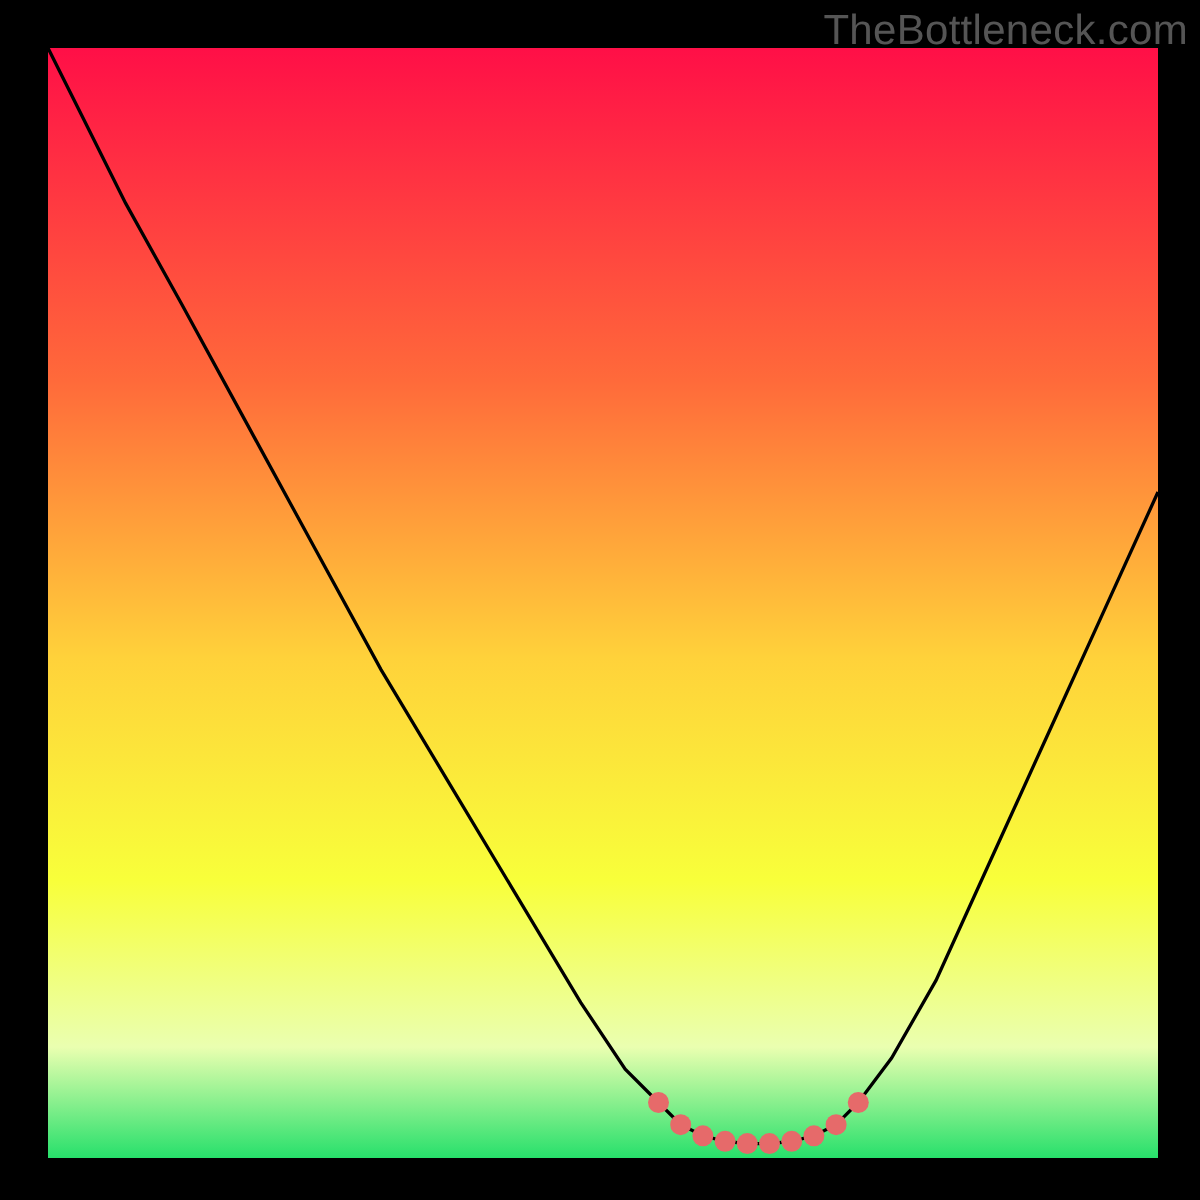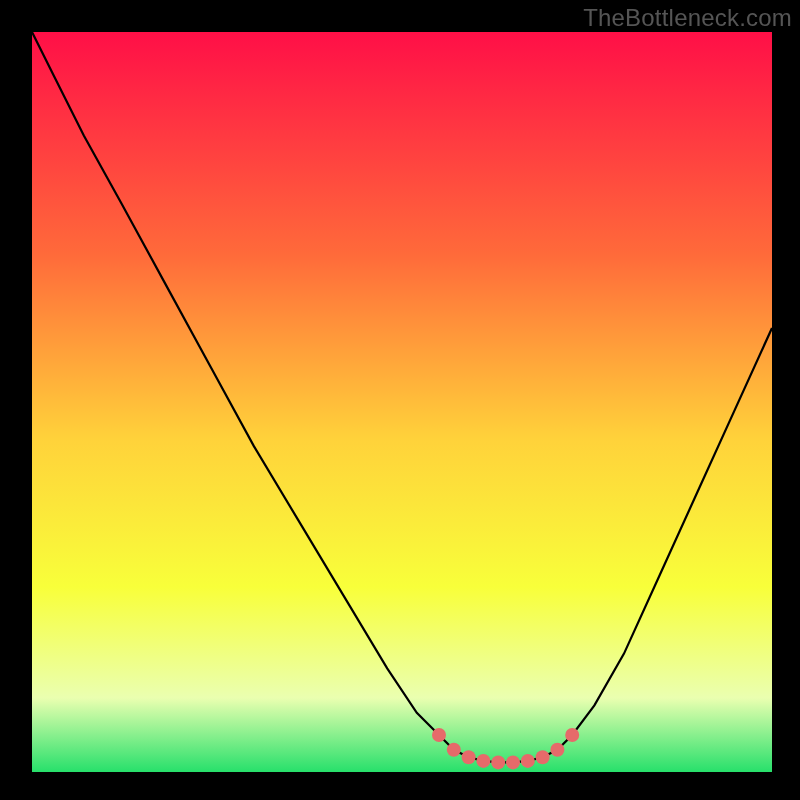--- a/index.html
+++ b/index.html
@@ -9,21 +9,21 @@
     width: 800px;
     height: 800px;
     position: relative;
     font-family: Arial, Helvetica, sans-serif;
   }
   .watermark {
     position: absolute;
     top: 4px;
     right: 8px;
     color: #555;
-    font-size: 24px;
+    font-size: 28px;
     font-weight: 500;
     z-index: 10;
     letter-spacing: 0.2px;
   }
   .plot-frame {
     position: absolute;
     left: 32px;
     top: 32px;
     width: 740px;
     height: 740px;

